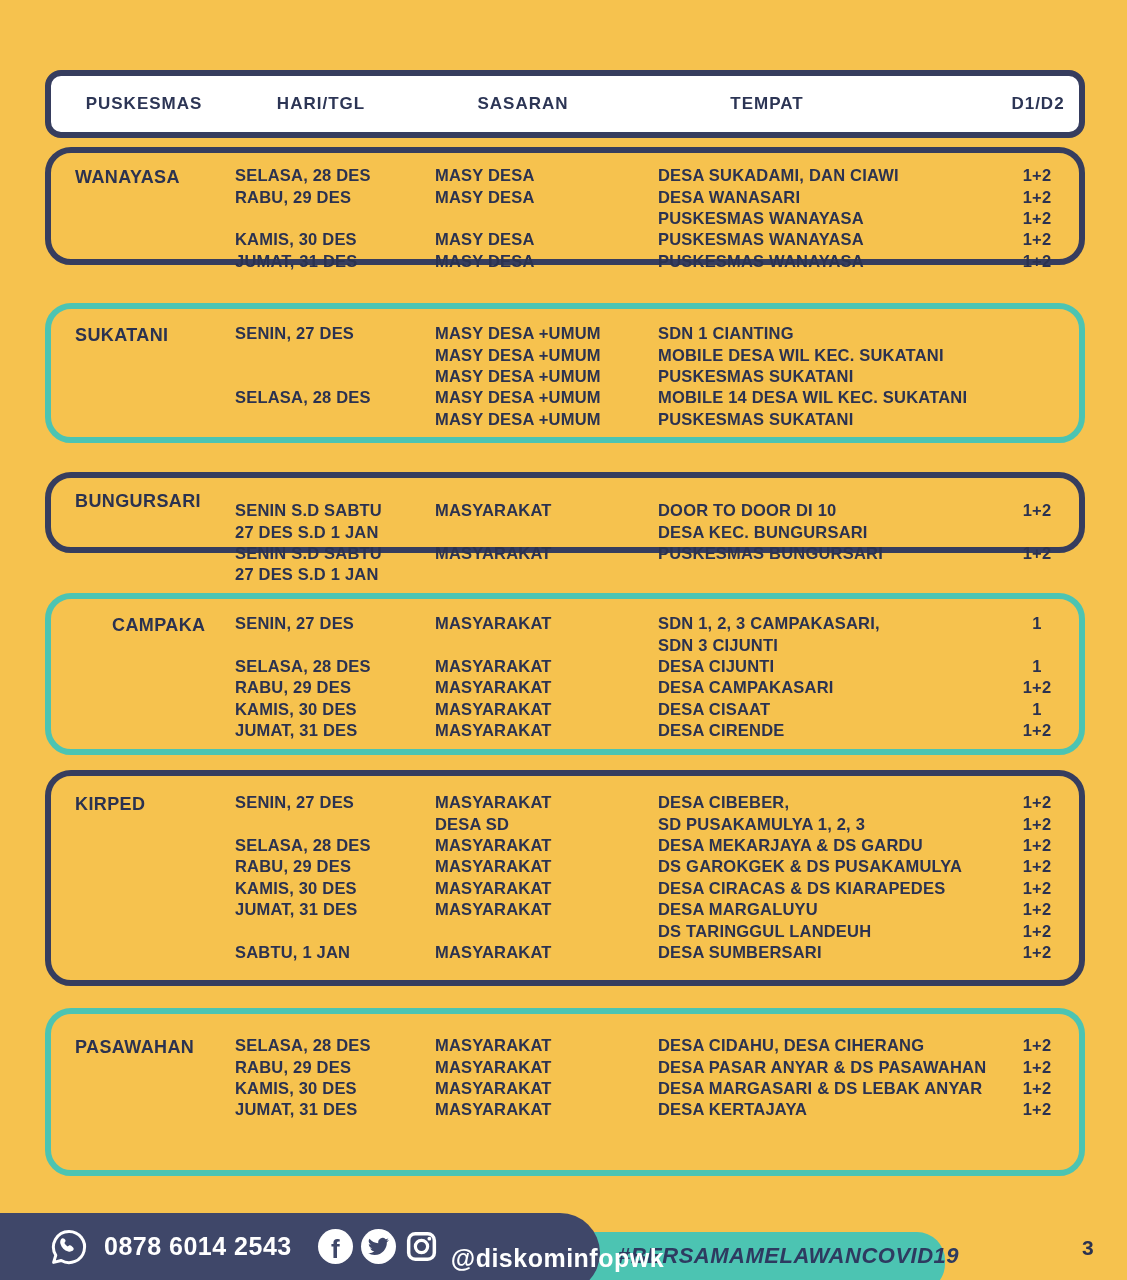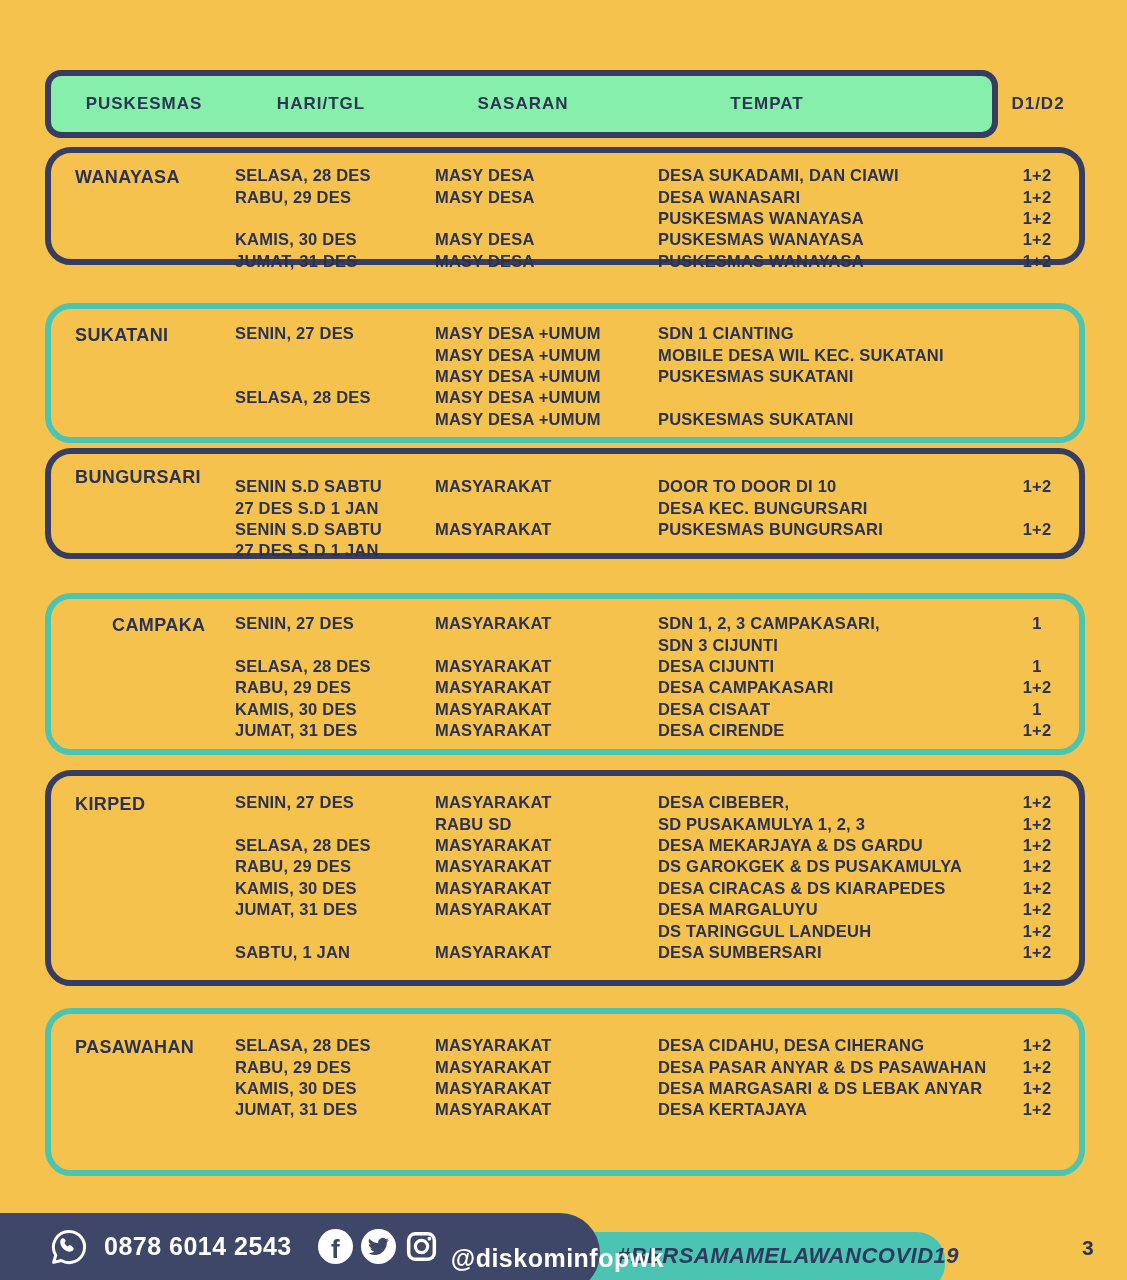--- a/index.html
+++ b/index.html
@@ -8,23 +8,23 @@
     width:1127px; height:1280px;
     background:#F6C24E;
     overflow:hidden;
     font-family:"Liberation Sans", sans-serif;
     font-weight:700;
     color:#2B3250;
   }
   
   .header-bar {
     position:absolute; left:45px; top:70px;
-    width:953px; height:68px;
+    width:1040px; height:68px;
     box-sizing:border-box;
-    background:#86efac;
+    background:#ffffff;
     border:6px solid #363D5E;
     border-radius:16px;
   }
   .header-bar .hcol {
     position:absolute; top:50%;
     transform:translate(-50%,-50%);
     font-size:17px; letter-spacing:1px;
     color:#2C3555; white-space:nowrap;
   }
   
@@ -36,21 +36,21 @@
   }
   .box.teal { border-color:#4CC4B2;padding-left:34px; }
   .sec-name {
     position:absolute; left:24px;
     font-size:18px; letter-spacing:0.4px;
     white-space:nowrap;
   }
   .rows { position:absolute; left:0; top:0; right:0; }
   .row {
     display:flex; align-items:center;
-    margin-left:184px; height:21.4px;
+    margin-left:184px; height:21.4px;justify-content:space-between;
   }
   .row .c { white-space:nowrap; font-size:16.5px; letter-spacing:0.2px; }
   .c.date { width:200px; flex:none; }
   .c.sas  { width:223px; flex:none; }
   .c.temp { flex:1; min-width:0; }
   .c.dose { width:84px; flex:none; text-align:center; }
   
   .teal-pill {
     position:absolute; left:380px; top:1232px;
     width:565px; height:60px;
@@ -159,31 +159,32 @@
           </div>
           <div class="row">
             <span class="c date"></span>
             <span class="c sas">MASY DESA +UMUM</span>
             <span class="c temp">PUSKESMAS SUKATANI</span>
             <span class="c dose"></span>
           </div>
           <div class="row">
             <span class="c date">SELASA, 28 DES</span>
             <span class="c sas">MASY DESA +UMUM</span>
+            <span class="c temp">MOBILE 14 DESA WIL KEC. SUKATANI</span>
             <span class="c dose"></span>
           </div>
           <div class="row">
             <span class="c date"></span>
             <span class="c sas">MASY DESA +UMUM</span>
             <span class="c temp">PUSKESMAS SUKATANI</span>
             <span class="c dose"></span>
           </div>
         </div>
       </div>
-      <div class="box navy" style="top: 448px; height: 111px;">
+      <div class="box navy" style="top: 472px; height: 81px;">
         <div class="sec-name" style="top: 13px;">BUNGURSARI</div>
         <div class="rows" style="padding-top: 22px;">
           <div class="row">
             <span class="c date">SENIN S.D SABTU</span>
             <span class="c sas">MASYARAKAT</span>
             <span class="c temp">DOOR TO DOOR DI 10</span>
             <span class="c dose">1+2</span>
           </div>
           <div class="row">
             <span class="c date">27 DES  S.D 1 JAN</span>
@@ -250,21 +251,21 @@
         <div class="sec-name" style="top: 18px;">KIRPED</div>
         <div class="rows" style="padding-top: 16px;">
           <div class="row">
             <span class="c date">SENIN, 27 DES</span>
             <span class="c sas">MASYARAKAT</span>
             <span class="c temp">DESA CIBEBER,</span>
             <span class="c dose">1+2</span>
           </div>
           <div class="row">
             <span class="c date"></span>
-            <span class="c sas">RABU SD</span>
+            <span class="c sas">DESA SD</span>
             <span class="c temp">SD PUSAKAMULYA 1, 2, 3</span>
             <span class="c dose">1+2</span>
           </div>
           <div class="row">
             <span class="c date">SELASA, 28 DES</span>
             <span class="c sas">MASYARAKAT</span>
             <span class="c temp">DESA MEKARJAYA &amp; DS GARDU</span>
             <span class="c dose">1+2</span>
           </div>
           <div class="row">

